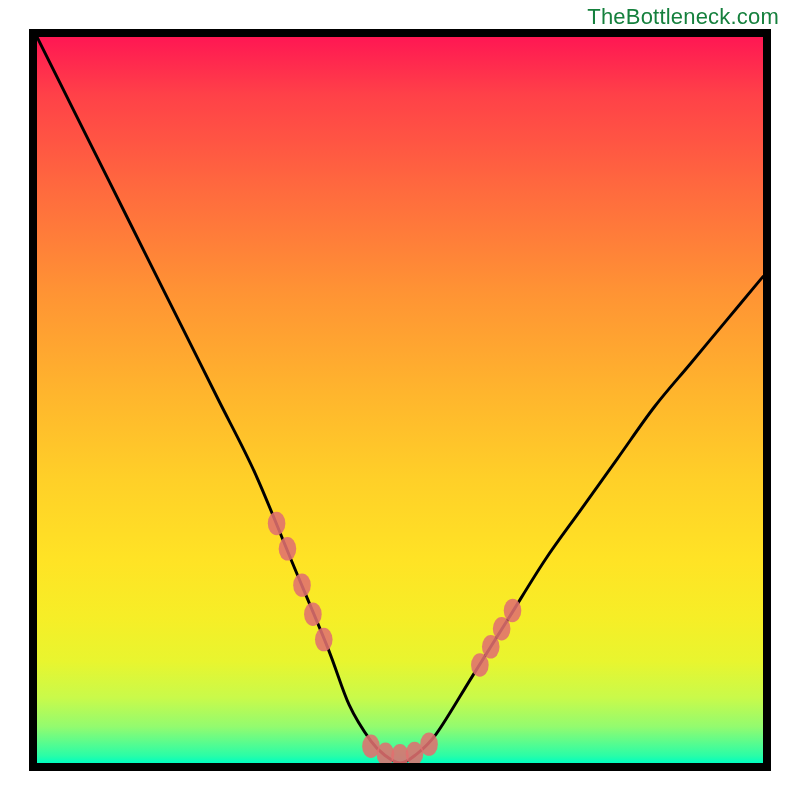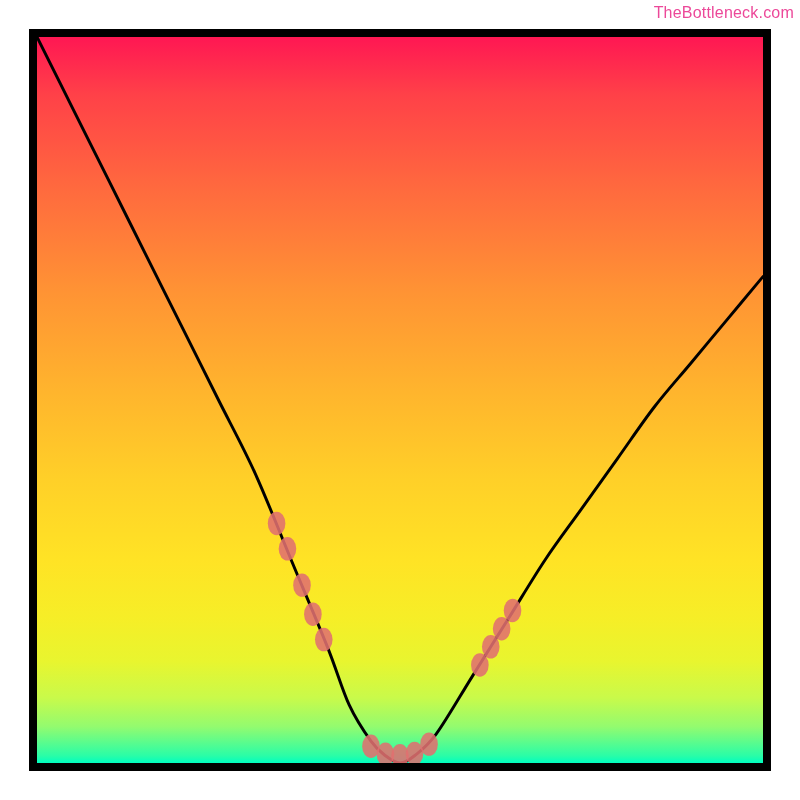--- a/index.html
+++ b/index.html
@@ -15,23 +15,23 @@
     position: absolute;
     left: 0;
     top: 0;
     width: 800px;
     height: 800px;
     box-sizing: border-box;
   }
   .watermark {
     position: absolute;
     top: 4px;
-    right: 6px;
-    color: #ec4899;
-    font-size: 16px;
+    right: 21px;
+    color: #15803d;
+    font-size: 22px;
     font-family: Arial, Helvetica, sans-serif;
     letter-spacing: 0.2px;
   }
   
   .plot {
     position: absolute;
     left: 29px;
     top: 29px;
     width: 742px;
     height: 742px;

